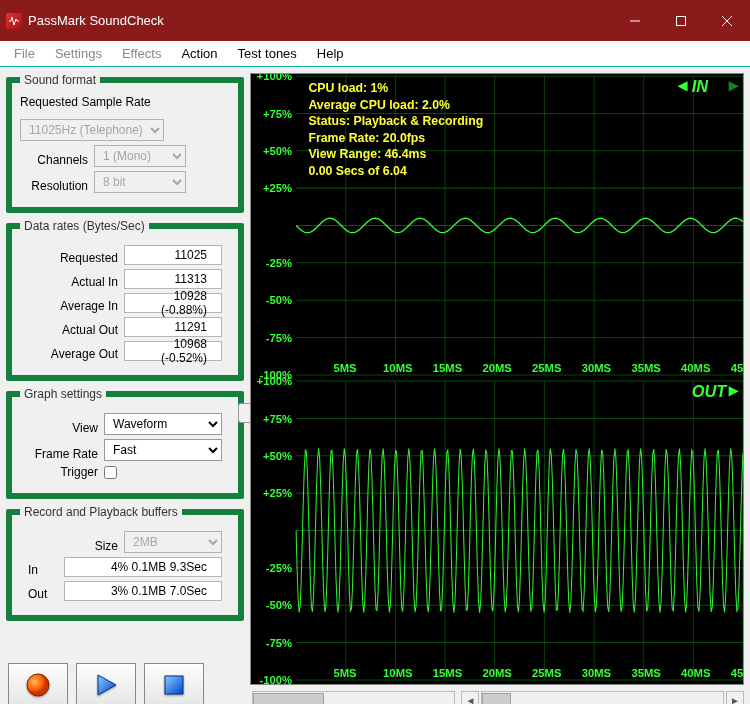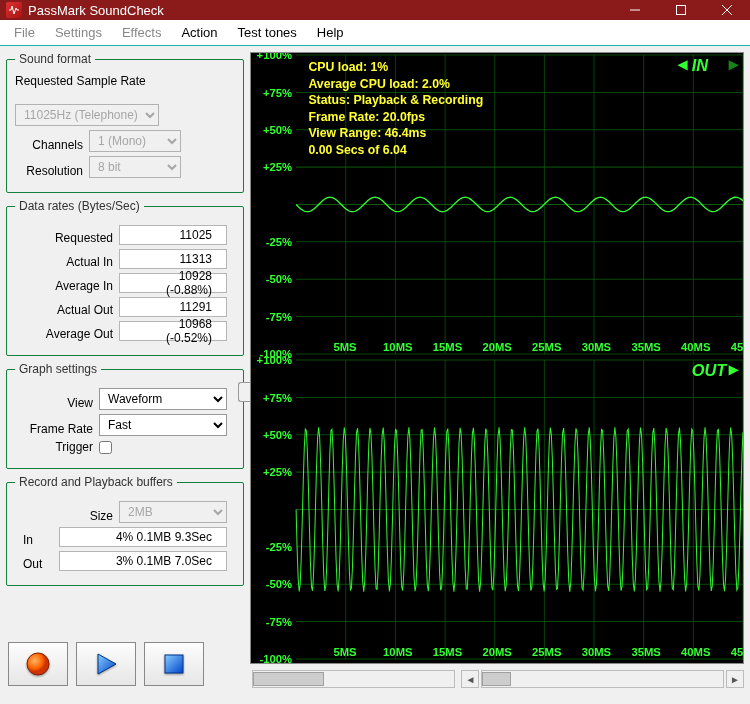--- a/index.html
+++ b/index.html
@@ -6,21 +6,21 @@
   body {
     margin: 0;
     font-family: "Segoe UI", Tahoma, sans-serif;
     font-size: 12px;
     background: #f0f0f0;
     width: 750px;
     height: 704px;
     overflow: hidden;
   }
   .titlebar {
-    height: 20px;
+    height: 41px;
     background: #8b1a1a;
     color: #fff;
     display: flex;
     align-items: center;
     padding: 0 0 0 6px;
   }
   .titlebar .app-icon {
     width: 16px; height: 16px;
     background: linear-gradient(135deg,#d33,#a11);
     border-radius: 2px;
@@ -57,21 +57,21 @@
     gap: 6px;
   }
   
   .left-panel {
     width: 238px;
     display: flex;
     flex-direction: column;
     gap: 6px;
   }
   fieldset {
-    border: 1px solid #15803d;
+    border: 6px solid #15803d;
     border-radius: 2px;
     padding: 8px 8px 10px 8px;
     margin: 0;
     font-size: 12px;
   }
   legend { padding: 0 4px; color: #333; }
   .row {
     display: flex;
     align-items: flex-end;
     margin: 4px 8px;
@@ -201,21 +201,21 @@
   <div class="menu-item enabled">Test tones</div>
   <div class="menu-item enabled">Help</div>
 </div>
 
 <div class="content">
 
   <div class="left-panel">
 
     <fieldset>
       <legend>Sound format</legend>
-      <div style="margin-bottom:16px;">Requested Sample Rate</div>
+      <div style="margin-bottom:10px;">Requested Sample Rate</div>
       <select disabled="" style="width:144px">
         <option>11025Hz (Telephone)</option>
       </select>
       <div class="row">
         <label style="flex:0 0 60px">Channels</label>
         <select disabled="" style="width:92px;flex:none">
           <option>1 (Mono)</option>
         </select>
       </div>
       <div class="row">

